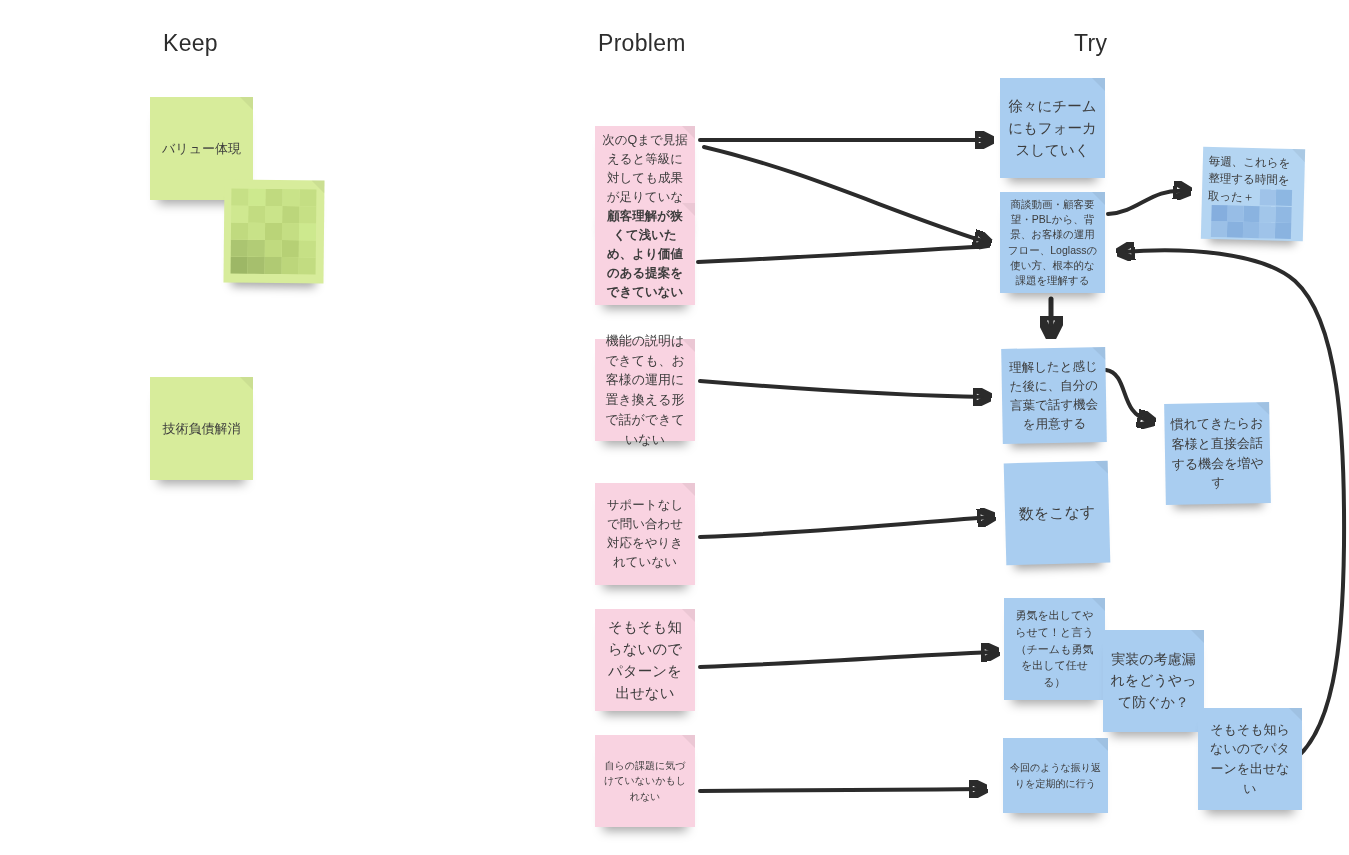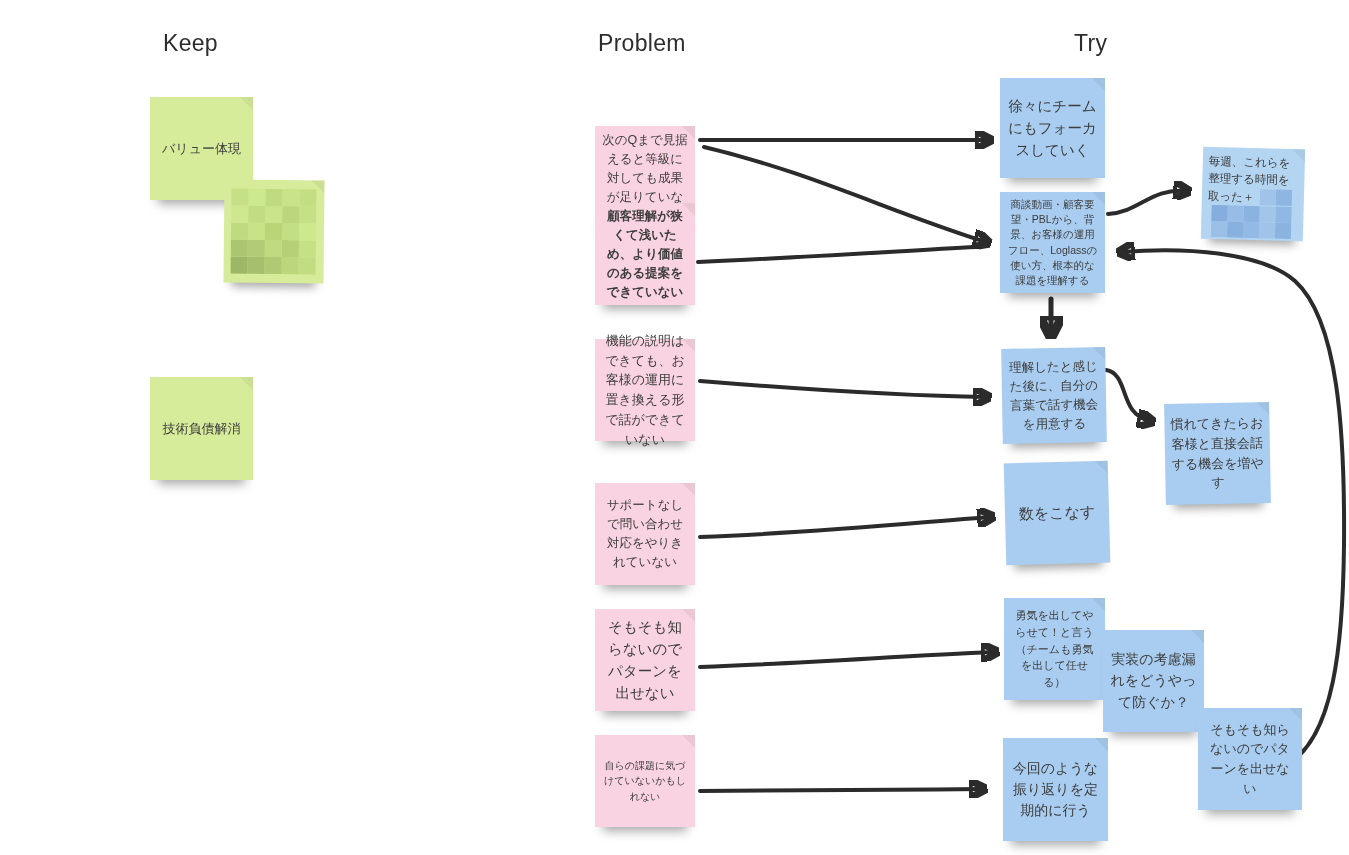--- a/index.html
+++ b/index.html
@@ -127,15 +127,15 @@
 </div>
 
 <div class="note blue" style="left:1103px;top:630px;width:101px;height:102px;font-size:14px;">
   <span>実装の考慮漏れをどうやって防ぐか？</span>
 </div>
 
 <div class="note blue" style="left:1174px;top:708px;width:104px;height:102px;font-size:13px;margin-left:24px;">
   <span>そもそも知らないのでパターンを出せない</span>
 </div>
 
-<div class="note blue" style="left:1003px;top:738px;width:105px;height:103px;font-size:14px;">
+<div class="note blue" style="left:1003px;top:738px;width:105px;height:75px;font-size:10px;">
   <span>今回のような振り返りを定期的に行う</span>
 </div>
 
 </body></html>

